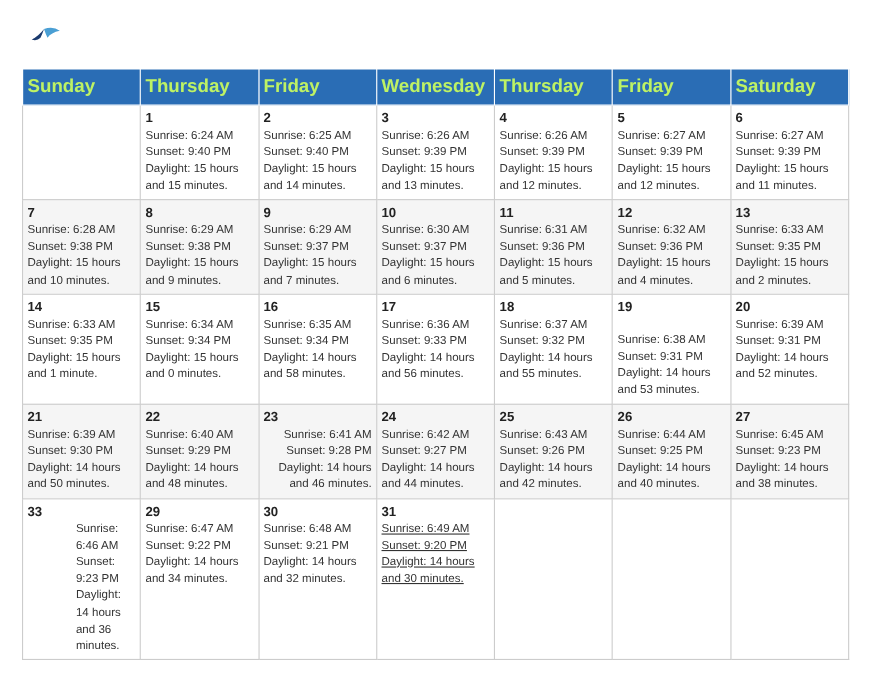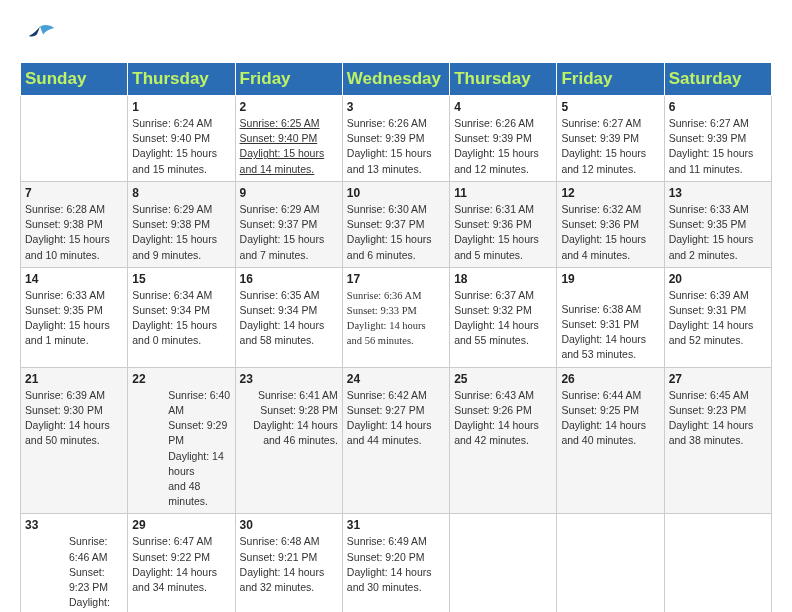--- a/index.html
+++ b/index.html
@@ -116,21 +116,21 @@
         <td class="empty-cell"></td>
         <td>
           <span class="day-num">1</span>
           <div class="day-info" style="white-space: pre-line;">Sunrise: 6:24 AM
 Sunset: 9:40 PM
 Daylight: 15 hours
 and 15 minutes.</div>
         </td>
         <td>
           <span class="day-num">2</span>
-          <div class="day-info" style="white-space: pre-line; text-decoration: underline;">Sunrise: 6:25 AM
+          <div class="day-info" style="white-space: pre-line;">Sunrise: 6:25 AM
 Sunset: 9:40 PM
 Daylight: 15 hours
 and 14 minutes.</div>
         </td>
         <td>
           <span class="day-num">3</span>
           <div class="day-info" style="white-space: pre-line;">Sunrise: 6:26 AM
 Sunset: 9:39 PM
 Daylight: 15 hours
 and 13 minutes.</div>
@@ -225,21 +225,21 @@
         </td>
         <td>
           <span class="day-num">16</span>
           <div class="day-info" style="white-space: pre-line;">Sunrise: 6:35 AM
 Sunset: 9:34 PM
 Daylight: 14 hours
 and 58 minutes.</div>
         </td>
         <td>
           <span class="day-num">17</span>
-          <div class="day-info" style="white-space: pre-line; font-family: Liberation Serif, serif;">Sunrise: 6:36 AM
+          <div class="day-info" style="white-space: pre-line;">Sunrise: 6:36 AM
 Sunset: 9:33 PM
 Daylight: 14 hours
 and 56 minutes.</div>
         </td>
         <td>
           <span class="day-num">18</span>
           <div class="day-info" style="white-space: pre-line;">Sunrise: 6:37 AM
 Sunset: 9:32 PM
 Daylight: 14 hours
 and 55 minutes.</div>
@@ -262,21 +262,21 @@
       <tr>
         <td>
           <span class="day-num">21</span>
           <div class="day-info" style="white-space: pre-line;">Sunrise: 6:39 AM
 Sunset: 9:30 PM
 Daylight: 14 hours
 and 50 minutes.</div>
         </td>
         <td>
           <span class="day-num">22</span>
-          <div class="day-info" style="white-space: pre-line; margin-left: 36px;">Sunrise: 6:40 AM
+          <div class="day-info" style="white-space: pre-line;">Sunrise: 6:40 AM
 Sunset: 9:29 PM
 Daylight: 14 hours
 and 48 minutes.</div>
         </td>
         <td>
           <span class="day-num">23</span>
           <div class="day-info" style="white-space: pre-line; text-align: right;">Sunrise: 6:41 AM
 Sunset: 9:28 PM
 Daylight: 14 hours
 and 46 minutes.</div>
@@ -327,21 +327,21 @@
         </td>
         <td>
           <span class="day-num">30</span>
           <div class="day-info" style="white-space: pre-line;">Sunrise: 6:48 AM
 Sunset: 9:21 PM
 Daylight: 14 hours
 and 32 minutes.</div>
         </td>
         <td>
           <span class="day-num">31</span>
-          <div class="day-info" style="white-space: pre-line;">Sunrise: 6:49 AM
+          <div class="day-info" style="white-space: pre-line; text-decoration: underline;">Sunrise: 6:49 AM
 Sunset: 9:20 PM
 Daylight: 14 hours
 and 30 minutes.</div>
         </td>
         <td class="empty-cell"></td>
         <td class="empty-cell"></td>
         <td class="empty-cell"></td>
       </tr>
     </tbody>
 </table>

